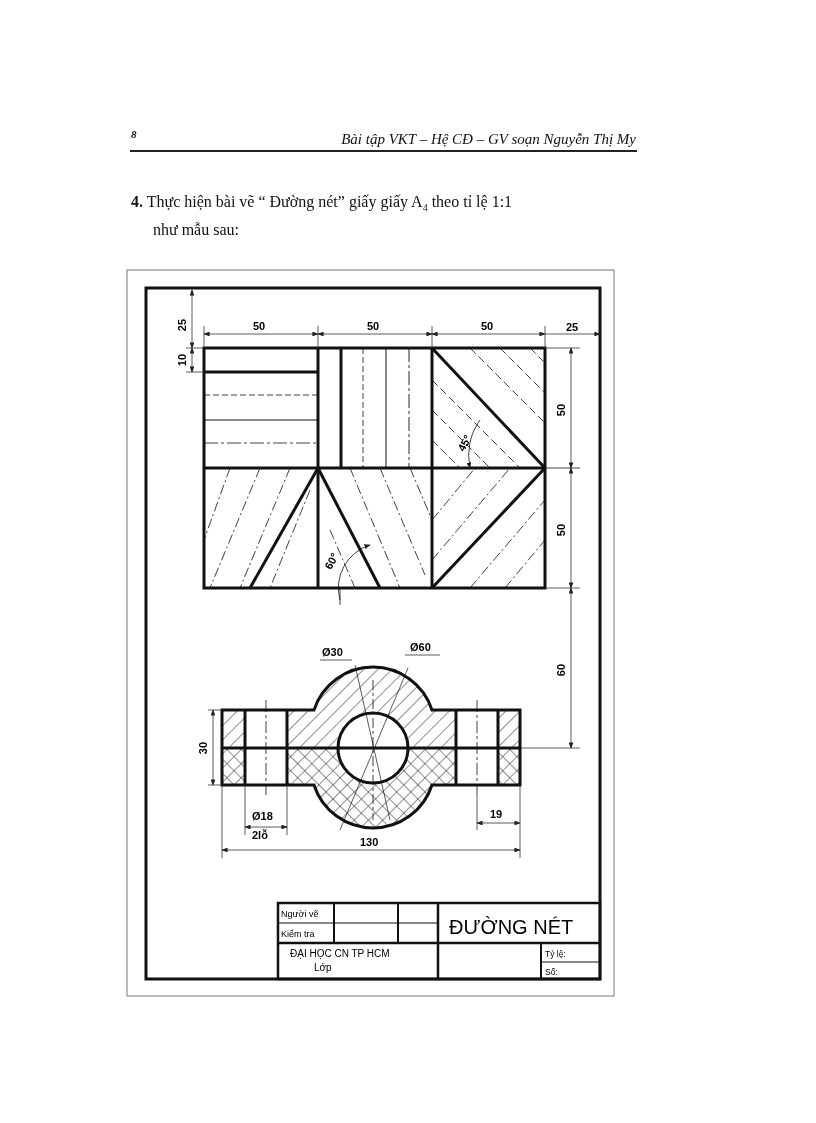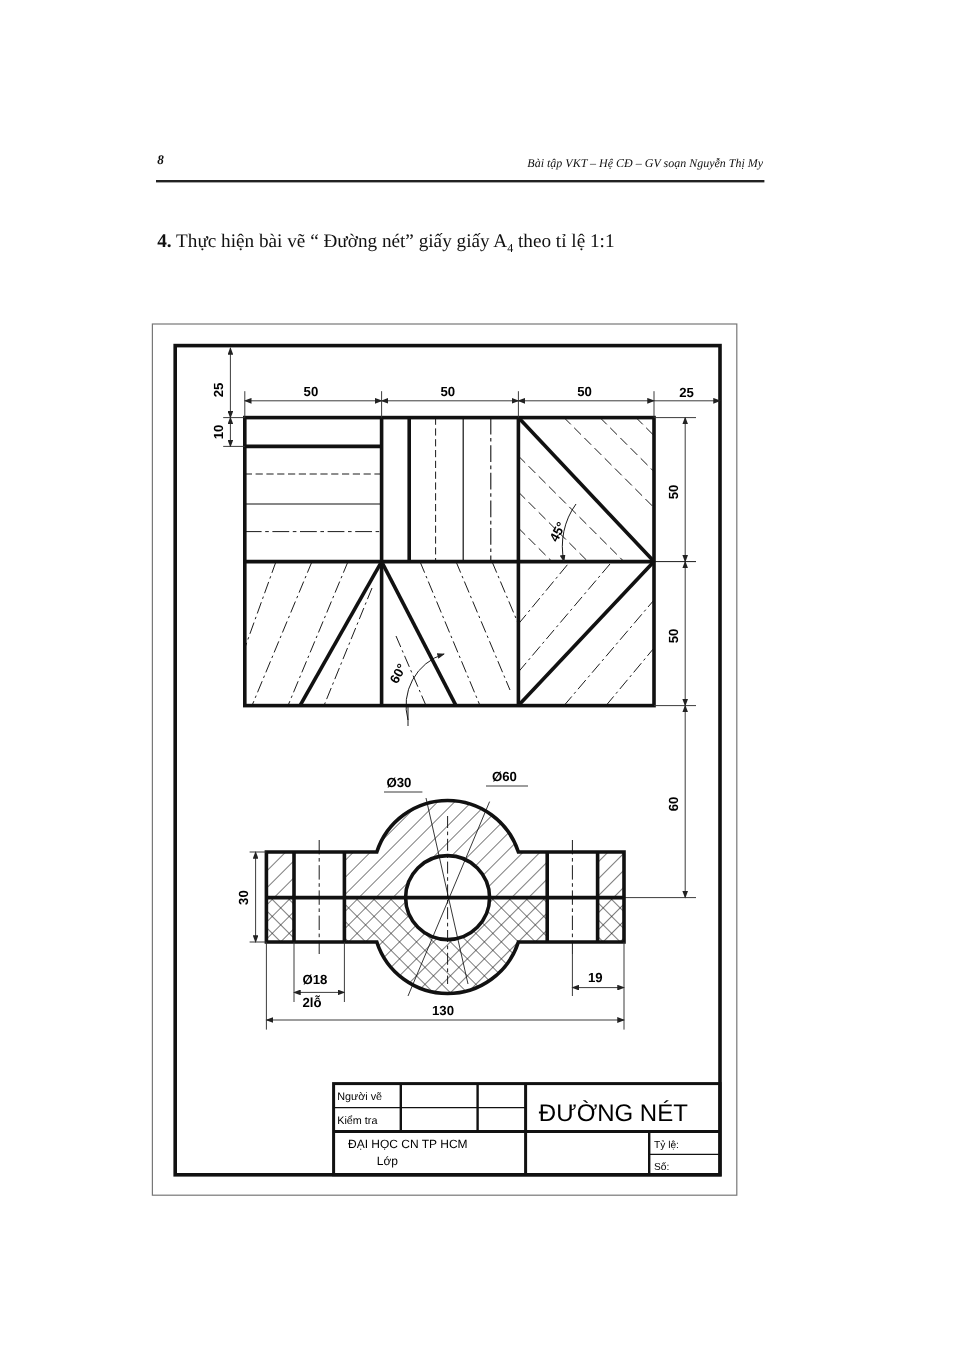--- a/index.html
+++ b/index.html
@@ -1,36 +1,37 @@
 <!DOCTYPE html>
 <html><head>
   <meta charset="utf-8">
   <style>
     html, body { margin: 0; padding: 0; background: #ffffff; }
     body { width: 816px; height: 1123px; position: relative; overflow: hidden; font-family: "DejaVu Serif", serif; color: #111; }
     .page-num { position: absolute; left: 131px; top: 128px; font-size: 11px; font-style: italic; font-family: "Liberation Serif", serif; font-weight: bold; }
-    .running-head { position: absolute; right: 180px; top: 131px; font-size: 10px; font-style: italic; font-family: "Liberation Serif", serif; }
+    .running-head { position: absolute; right: 180px; top: 131px; font-size: 15px; font-style: italic; font-family: "Liberation Serif", serif; }
     .head-rule { position: absolute; left: 130px; top: 150px; width: 507px; height: 2px; background: #222; }
     .exercise { position: absolute; left: 131px; top: 191px; font-size: 16px; font-family: "Liberation Serif", serif; line-height: 22px; }
     .exercise .line2 { padding-left: 22px; display: block; }
     .exercise .num { font-weight: bold; }
     svg.drawing { position: absolute; left: 0; top: 0; }
     .dim { font-family: "Liberation Sans", sans-serif; font-size: 11px; font-weight: bold; }
     .tb { font-family: "Liberation Sans", sans-serif; }
   </style>
 </head>
 <body>
 
 <div class="page-num">8</div>
 <div class="running-head">Bài tập VKT – Hệ CĐ – GV soạn Nguyễn Thị My</div>
 <div class="head-rule"></div>
 
 <div class="exercise">
   <span class="num">4.</span>
   <span>Thực hiện  bài vẽ “ Đường nét” giấy giấy A</span><sub style="font-size:10px">4</sub><span> theo tỉ lệ 1:1</span>
+  <span class="line2">như mẫu sau:</span>
 </div>
 
 <svg class="drawing" width="816" height="1123" viewBox="0 0 816 1123" xmlns="http://www.w3.org/2000/svg">
   <defs>
     <pattern id="hatchR" patternUnits="userSpaceOnUse" width="10" height="10" patternTransform="rotate(45)">
       <line x1="0" y1="0" x2="0" y2="10" stroke="#222" stroke-width="1"></line>
     </pattern>
     <pattern id="hatchL" patternUnits="userSpaceOnUse" width="10" height="10" patternTransform="rotate(-45)">
       <line x1="0" y1="0" x2="0" y2="10" stroke="#222" stroke-width="1"></line>
     </pattern>

